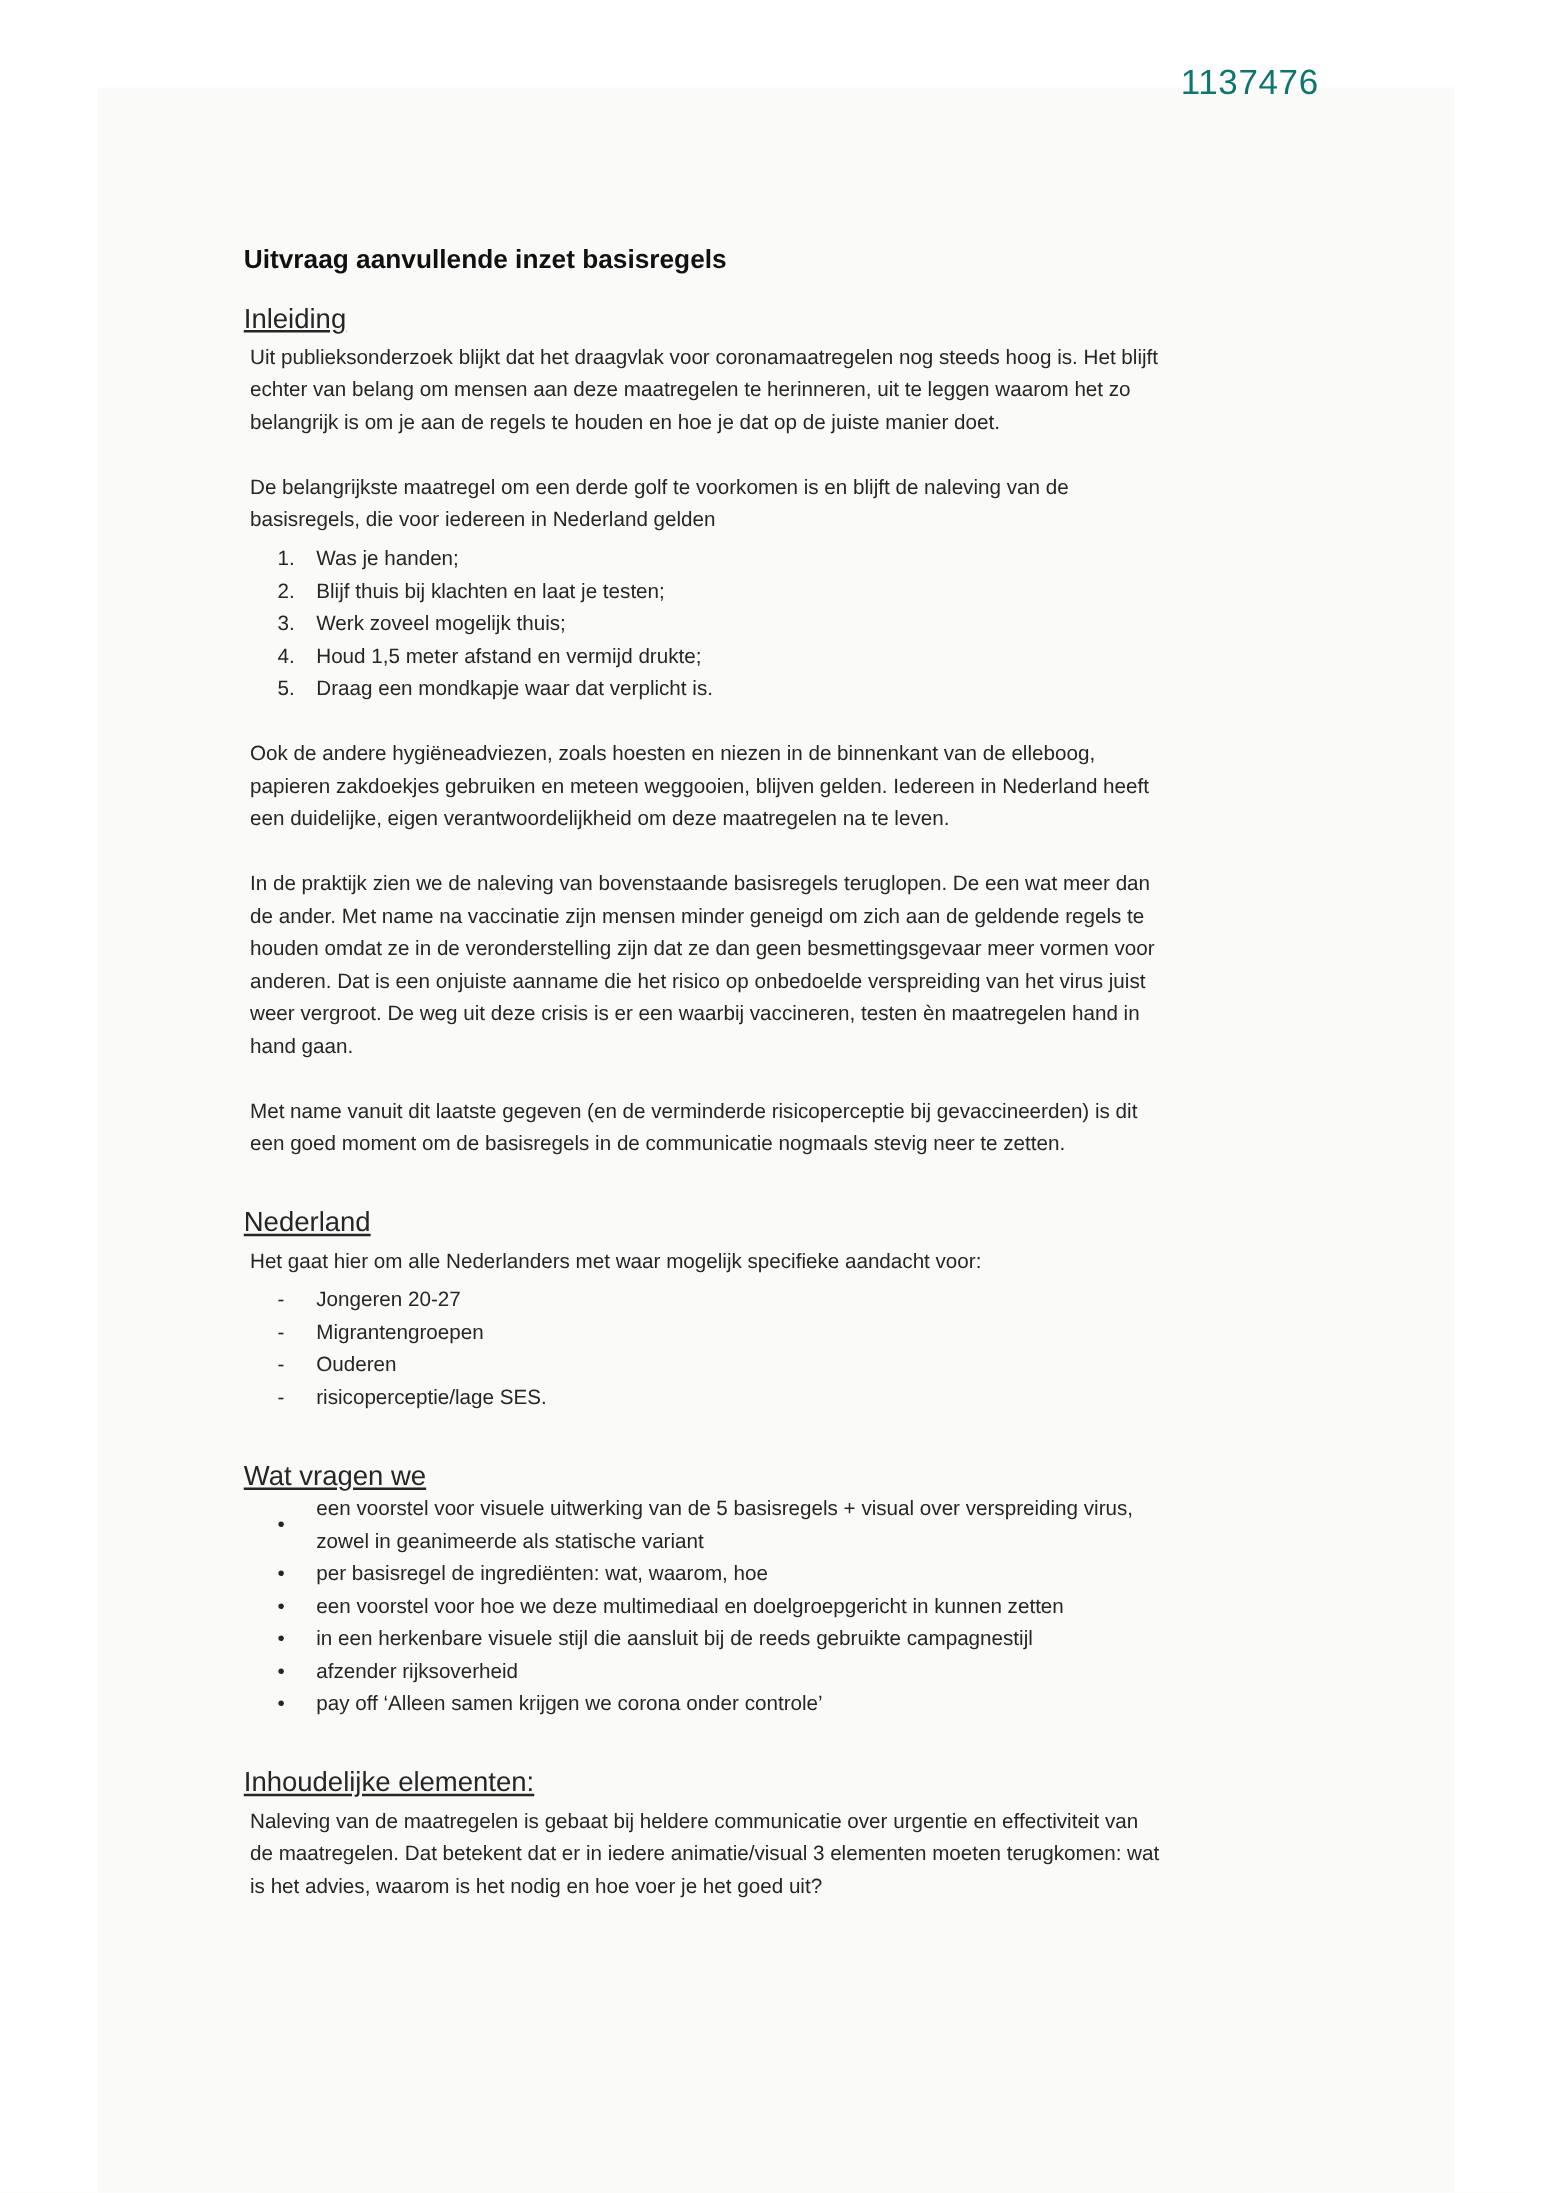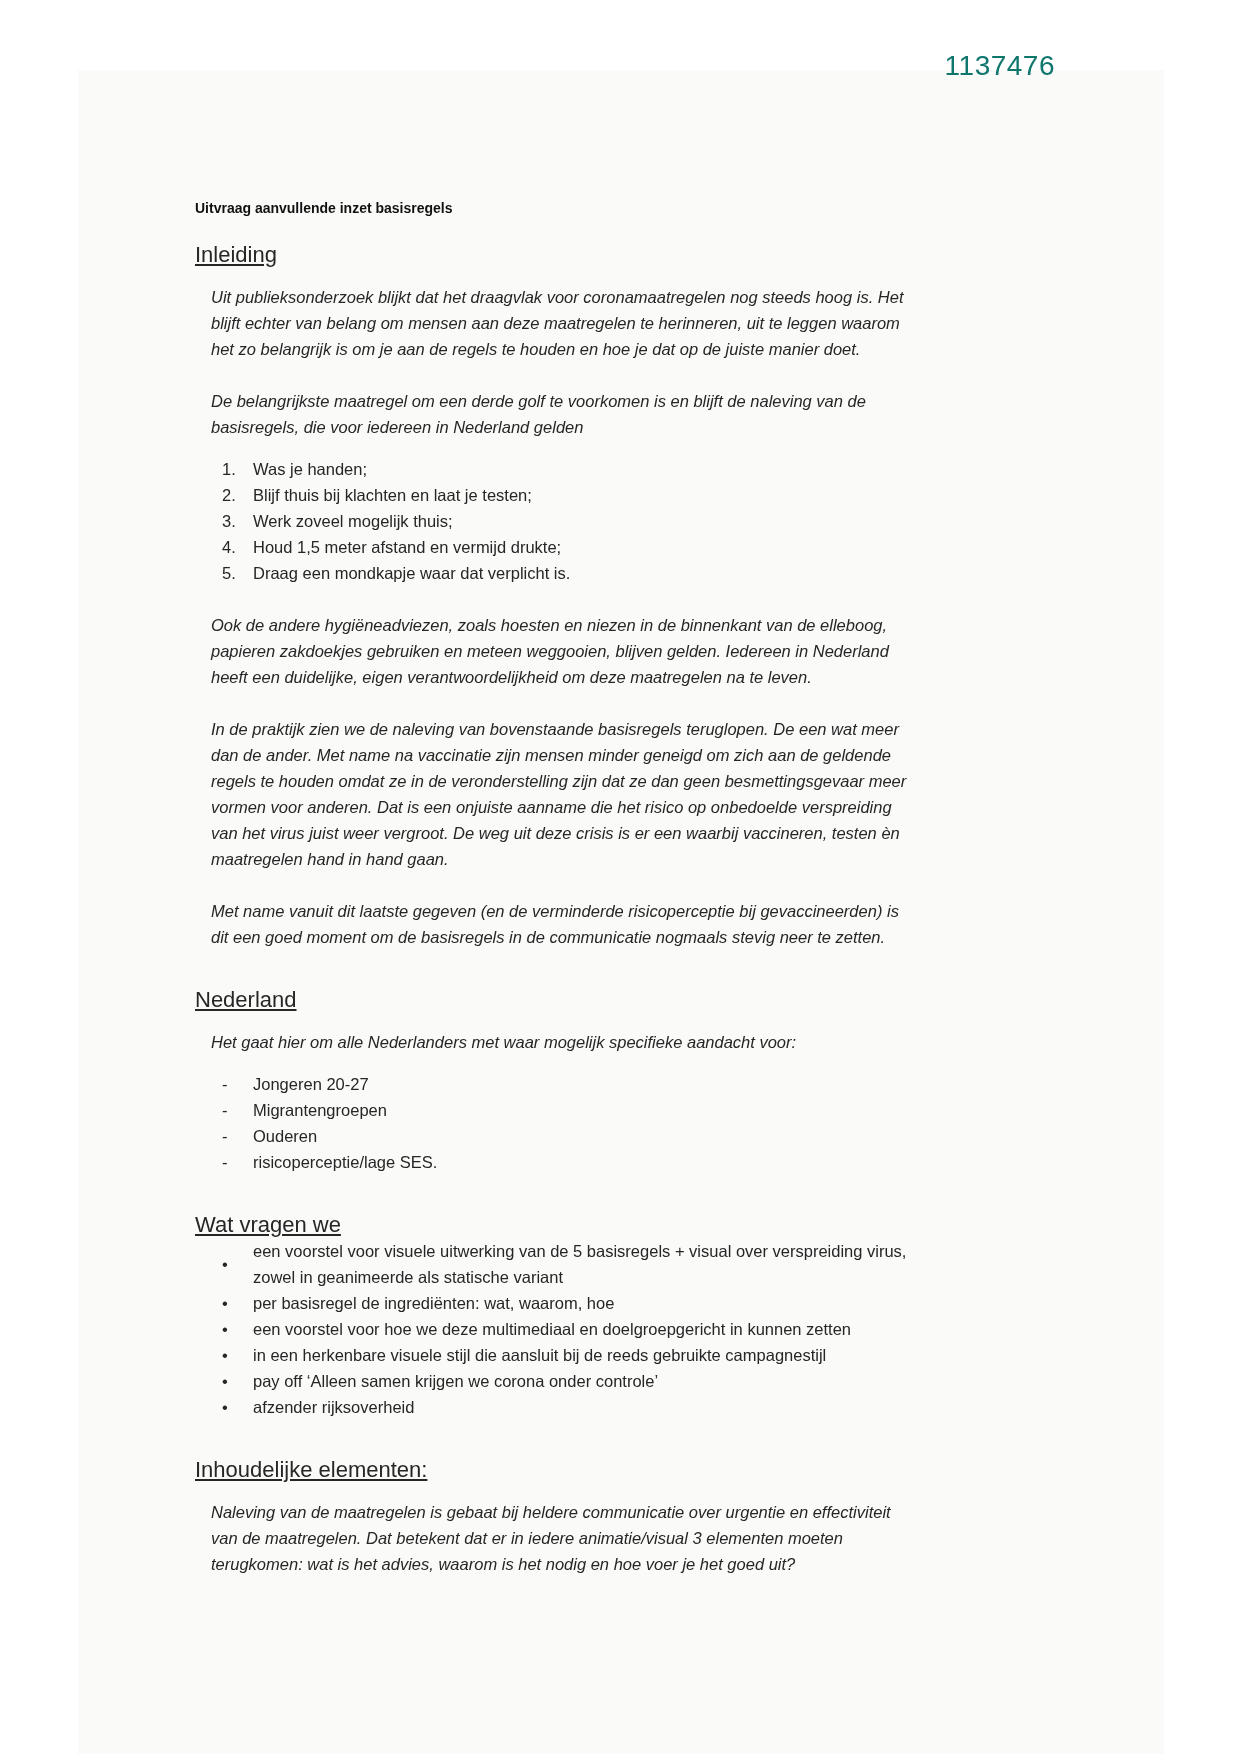--- a/index.html
+++ b/index.html
@@ -28,35 +28,35 @@
   .content {
     position: absolute;
     left: 195px;
     top: 194px;
     width: 740px;
     font-size: 16.5px;
     line-height: 26px;
     color: #262626;
   }
   .doc-title {
-    font-size: 14px;
+    font-size: 21px;
     font-weight: bold;
     color: #111;
     margin-bottom: 20px;
     line-height: 28px;
   }
   .section-heading {
     font-size: 22px;
     font-weight: normal;
     text-decoration: underline;
     margin-top: 37px;
     line-height: 26px;
   }
   .section-heading.first { margin-top: 0; }
-  p { margin: 16px; font-style: italic; }
+  p { margin: 5px; }
   p.gap { margin-top: 26px; }
   ol, ul { list-style: none; margin: 0; padding-left: 27px; }
   li { display: flex; align-items: center; }
   ol.numbered { counter-reset: n; }
   ol.numbered > li { counter-increment: n; }
   ol.numbered > li::before {
     content: counter(n) ".";
     flex: 0 0 31px;
   }
   ul.dashed > li::before {
@@ -134,24 +134,24 @@
       <li>
           <span>per basisregel de ingrediënten: wat, waarom, hoe</span>
         </li>
       <li>
           <span>een voorstel voor hoe we deze multimediaal en doelgroepgericht in kunnen zetten</span>
         </li>
       <li>
           <span>in een herkenbare visuele stijl die aansluit bij de reeds gebruikte campagnestijl</span>
         </li>
       <li>
-          <span>pay off ‘Alleen samen krijgen we corona onder controle’</span>
+          <span>afzender rijksoverheid</span>
         </li>
       <li>
-          <span>afzender rijksoverheid</span>
+          <span>pay off ‘Alleen samen krijgen we corona onder controle’</span>
         </li>
     </ul>
   </div>
 
   <div>
     <h2 class="section-heading">Inhoudelijke elementen:</h2>
     <p>Naleving van de maatregelen is gebaat bij heldere communicatie over urgentie en effectiviteit van de maatregelen. Dat betekent dat er in iedere animatie/visual 3 elementen moeten terugkomen: wat is het advies, waarom is het nodig en hoe voer je het goed uit?</p>
   </div>
 
 </div>

